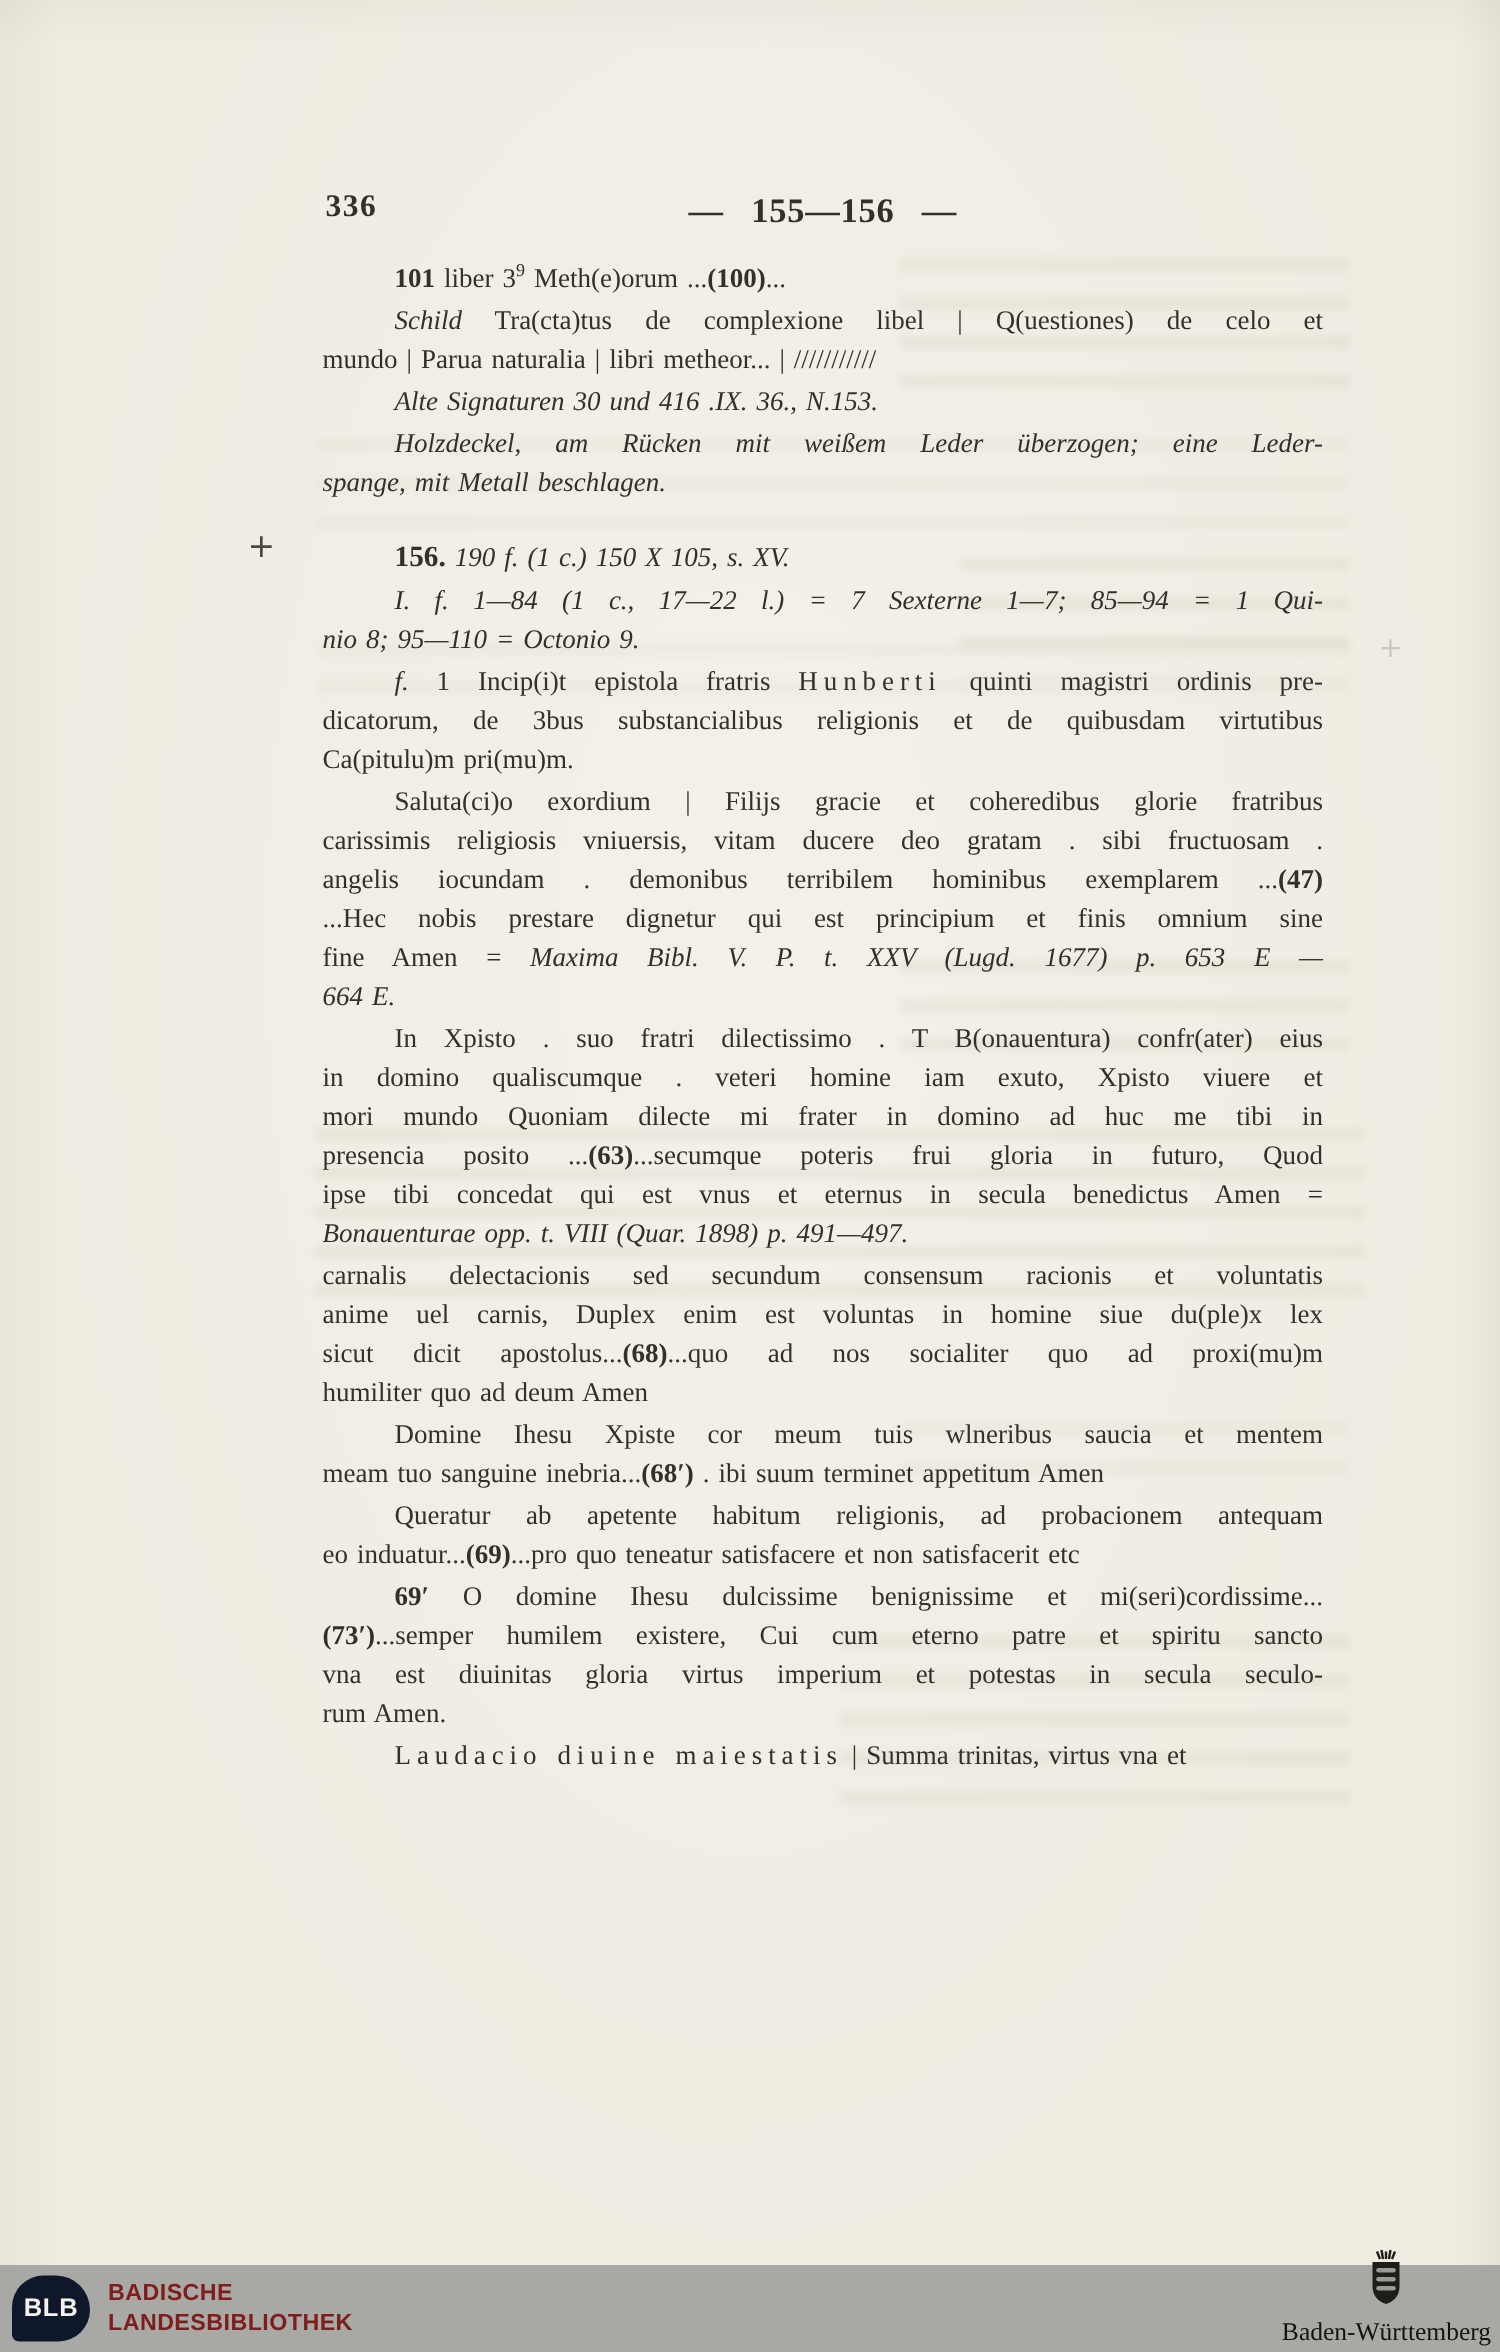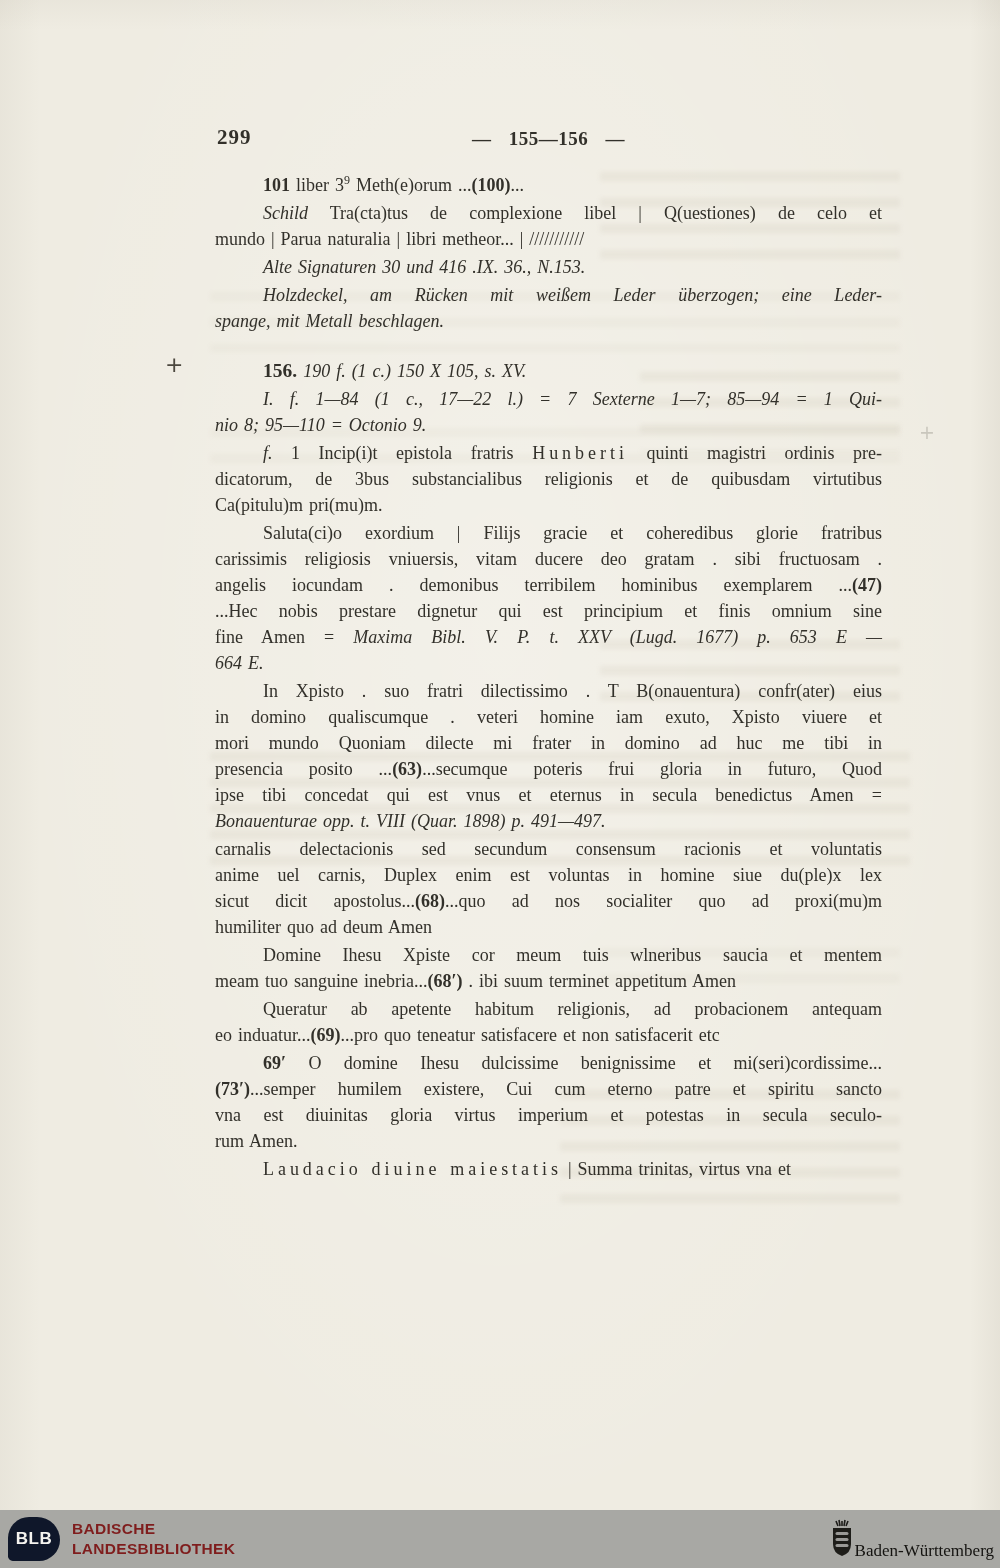--- a/index.html
+++ b/index.html
@@ -12,21 +12,21 @@
       linear-gradient(to right, rgba(120,110,90,.06), rgba(0,0,0,0) 40px),
       linear-gradient(to left, rgba(120,110,90,.08), rgba(0,0,0,0) 30px),
       linear-gradient(to bottom, rgba(120,110,90,.05), rgba(0,0,0,0) 30px);
     overflow:hidden;
     font-family:"Liberation Serif","DejaVu Serif",serif;
     color:#32302a;
   }
   
   .folio{position:absolute;left:217px;top:125px;font-size:21px;font-weight:bold;letter-spacing:1px;}
   .running-head{position:absolute;left:215px;top:128px;width:667px;text-align:center;
-    font-size:19px;font-weight:bold;word-spacing:12px;letter-spacing:.5px;}
+    font-size:23px;font-weight:bold;word-spacing:12px;letter-spacing:.5px;}
   .plus-left{position:absolute;left:165px;top:352px;font-size:22px;color:#4c483f;font-family:"DejaVu Sans",sans-serif;}
   .plus-right{position:absolute;left:919px;top:421px;font-size:19px;color:#6a665c;opacity:.28;font-family:"DejaVu Sans",sans-serif;}
   
   .text-block{position:absolute;left:215px;top:172px;width:667px;font-size:18px;line-height:26px;word-spacing:1.5px;}
   .para{margin:0 0 2px 0;}
   .line{text-align:justify;text-align-last:justify;white-space:nowrap;}
   .line.final{text-align-last:left;}
   .line.first{text-indent:48px;}
   .para.gap{margin-top:24px;}
   .s-r{font-style:normal;}
@@ -39,39 +39,39 @@
   .ghost{position:absolute;pointer-events:none;opacity:.55;filter:blur(2.5px);
     background:repeating-linear-gradient(to bottom, rgba(148,136,106,.16) 0 9px, rgba(148,136,106,0) 9px 26px);}
   .ghost.light{opacity:.3;}
   
   .footer{position:absolute;left:0;bottom:0;width:1000px;height:58px;background:#a8a8a4;}
   .blb-logo{position:absolute;left:8px;top:7px;width:52px;height:44px;background:#0f172a;
     border-radius:22px 24px 22px 5px;display:flex;align-items:center;justify-content:center;}
   .blb-logo span{color:#f4f3ef;font-family:"Liberation Sans",sans-serif;font-weight:bold;font-size:17px;letter-spacing:.5px;}
   .lib-name{position:absolute;left:72px;top:9px;font-family:"Liberation Sans",sans-serif;
     font-weight:bold;font-size:15.5px;line-height:20px;color:#7f1d1d;letter-spacing:.3px;}
-  .bw{position:absolute;right:6px;bottom:3px;display:flex;flex-direction:row;align-items:center;}
+  .bw{position:absolute;right:6px;bottom:3px;display:flex;flex-direction:column;align-items:center;}
   .bw svg{margin-bottom:1px;margin-top:-18px;}
   .bw .region{font-size:17px;color:#141310;font-family:"Liberation Serif",serif;}
 </style>
 </head>
 <body>
 
 <div class="page">
 
   <div class="ghost" style="left:600px;top:172px;width:300px;height:100px;"></div>
   <div class="ghost light" style="left:210px;top:292px;width:690px;height:60px;"></div>
   <div class="ghost" style="left:640px;top:372px;width:260px;height:80px;"></div>
   <div class="ghost light" style="left:210px;top:428px;width:690px;height:52px;"></div>
   <div class="ghost" style="left:600px;top:640px;width:300px;height:70px;"></div>
   <div class="ghost" style="left:210px;top:752px;width:700px;height:115px;"></div>
   <div class="ghost light" style="left:600px;top:948px;width:300px;height:44px;"></div>
   <div class="ghost" style="left:560px;top:1090px;width:340px;height:130px;"></div>
 
-  <div class="folio">299</div>
+  <div class="folio">336</div>
   <div class="running-head">— 155—156 —</div>
   <div class="plus-left">+</div>
   <div class="plus-right">+</div>
 
   <div class="text-block">
       <div class="para">
         <div class="line first final"><span class="s-b">101</span><span class="s-r"> liber 3</span><span class="s-u">9</span><span class="s-r"> Meth(e)orum ...</span><span class="s-b">(100)</span><span class="s-r">...</span></div>
       </div>
       <div class="para">
         <div class="line first"><span class="s-i">Schild</span><span class="s-r"> Tra(cta)tus de complexione libel | Q(uestiones) de celo et</span></div>

